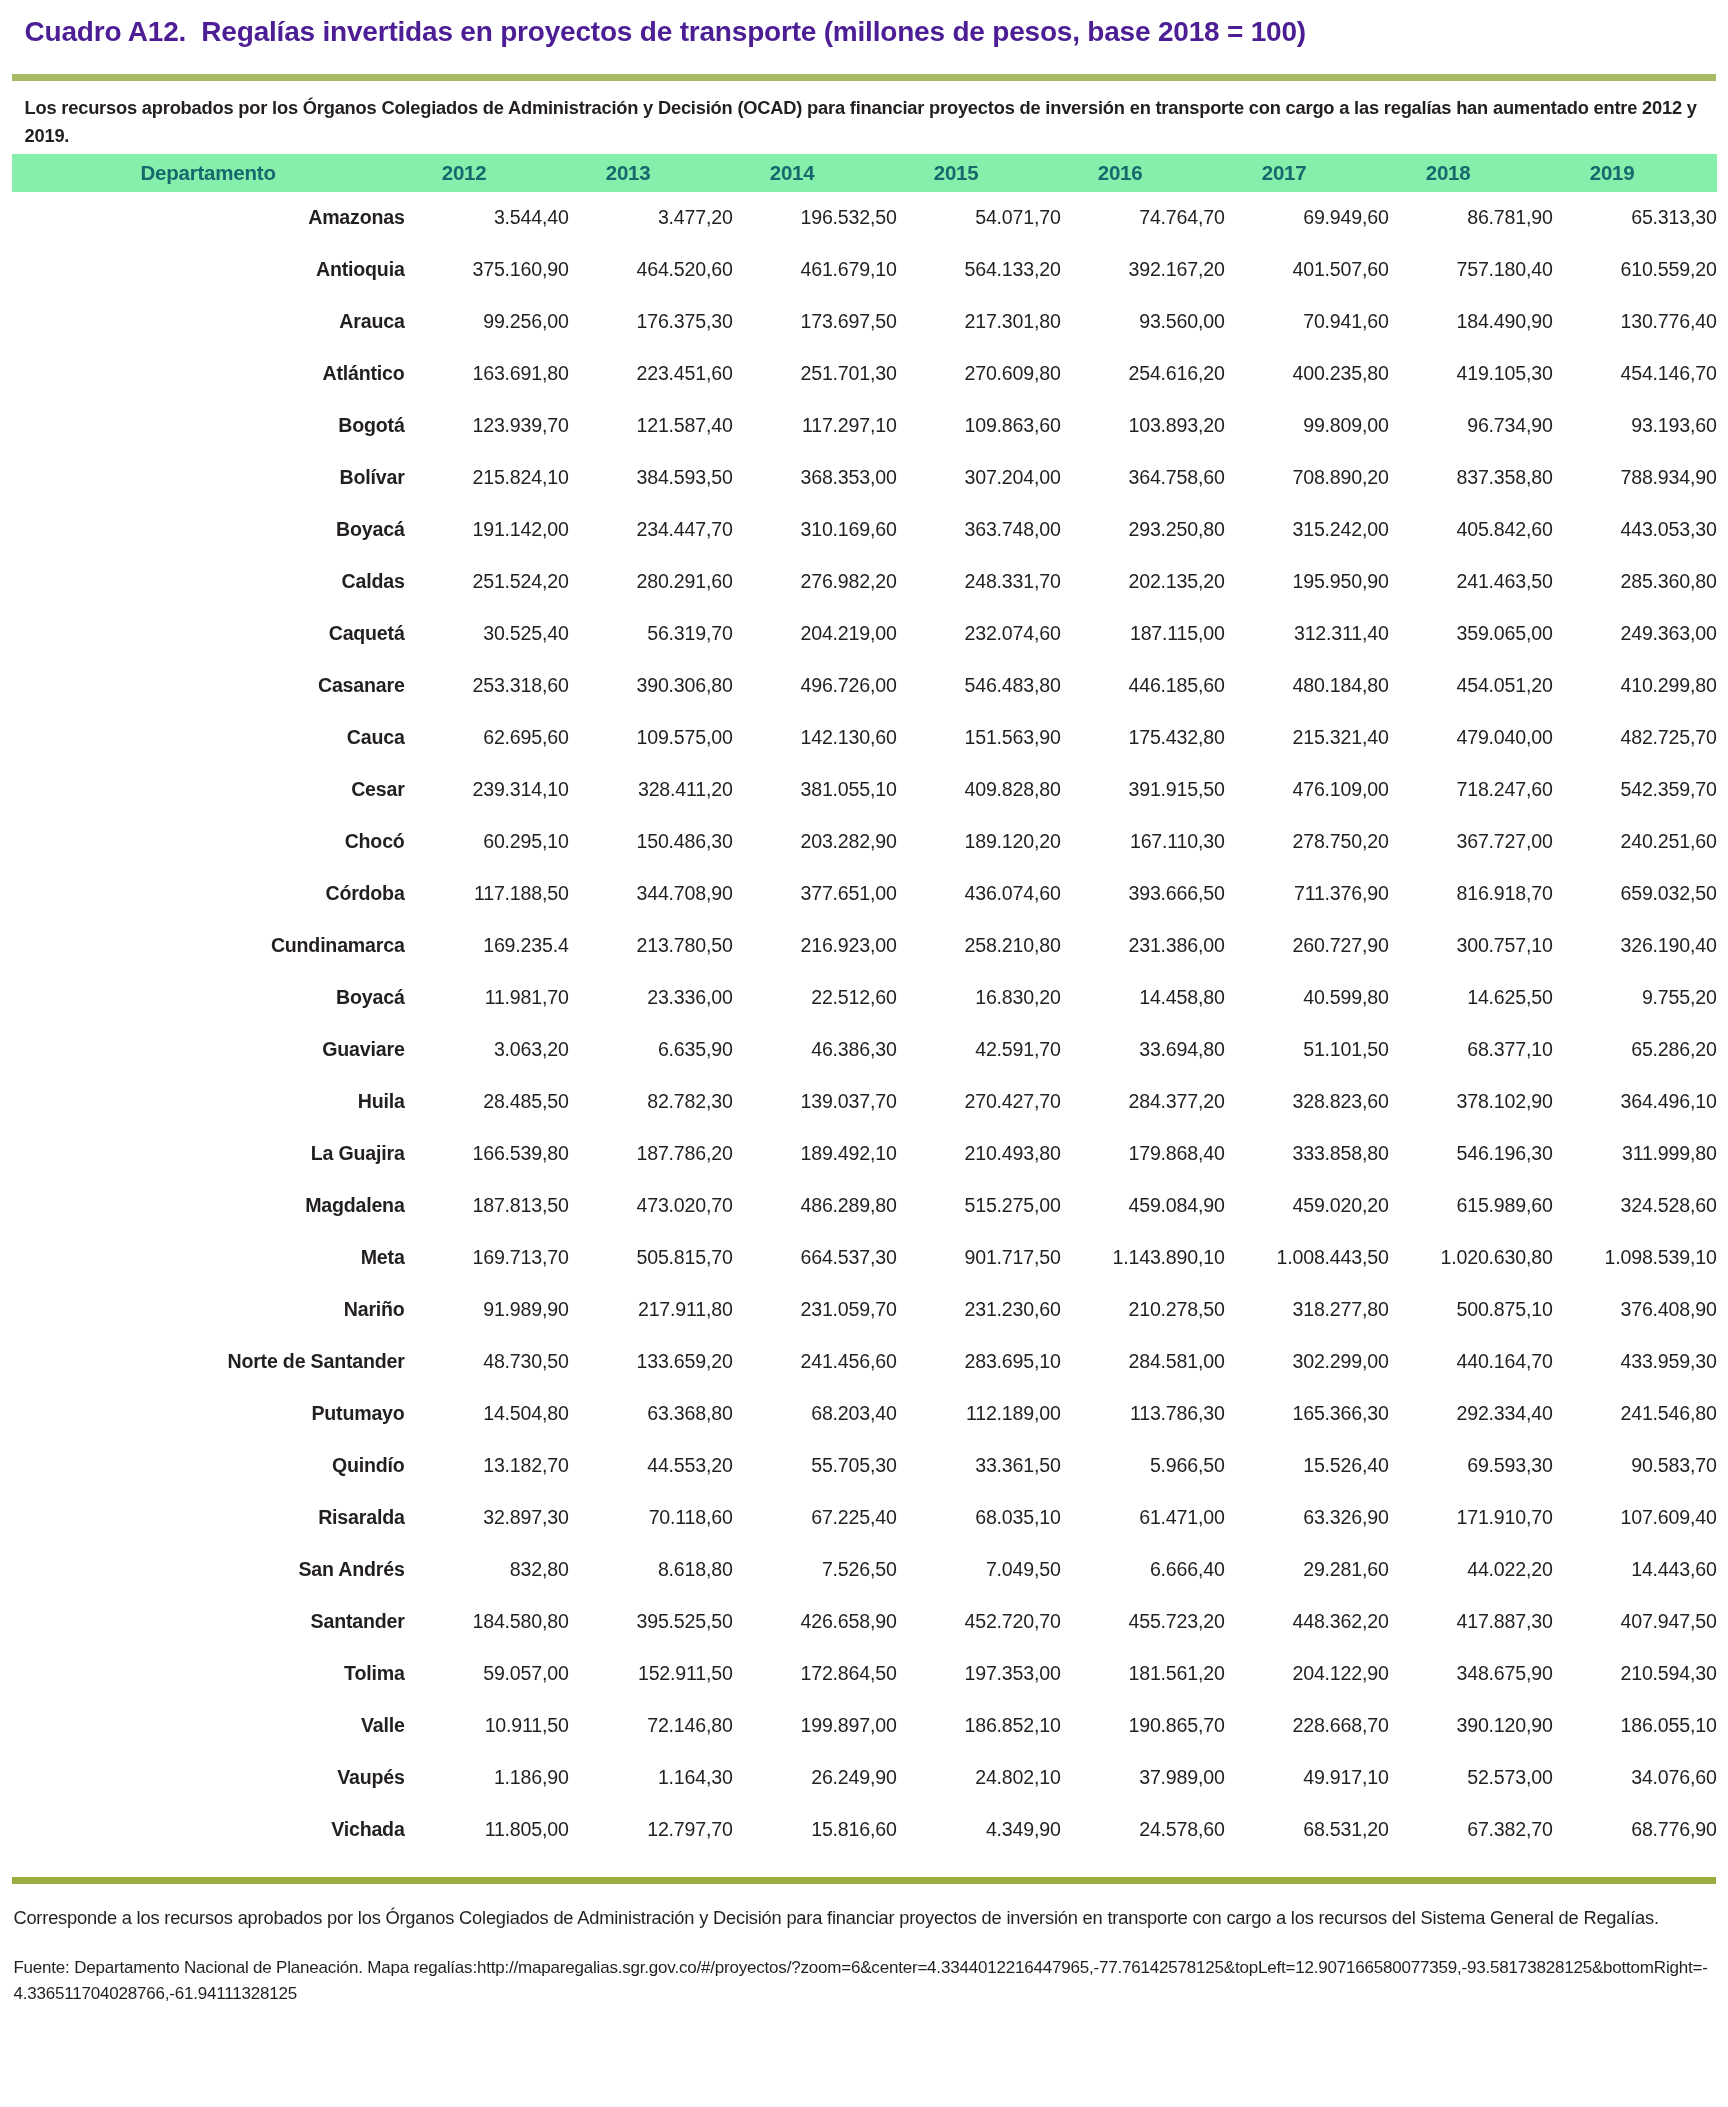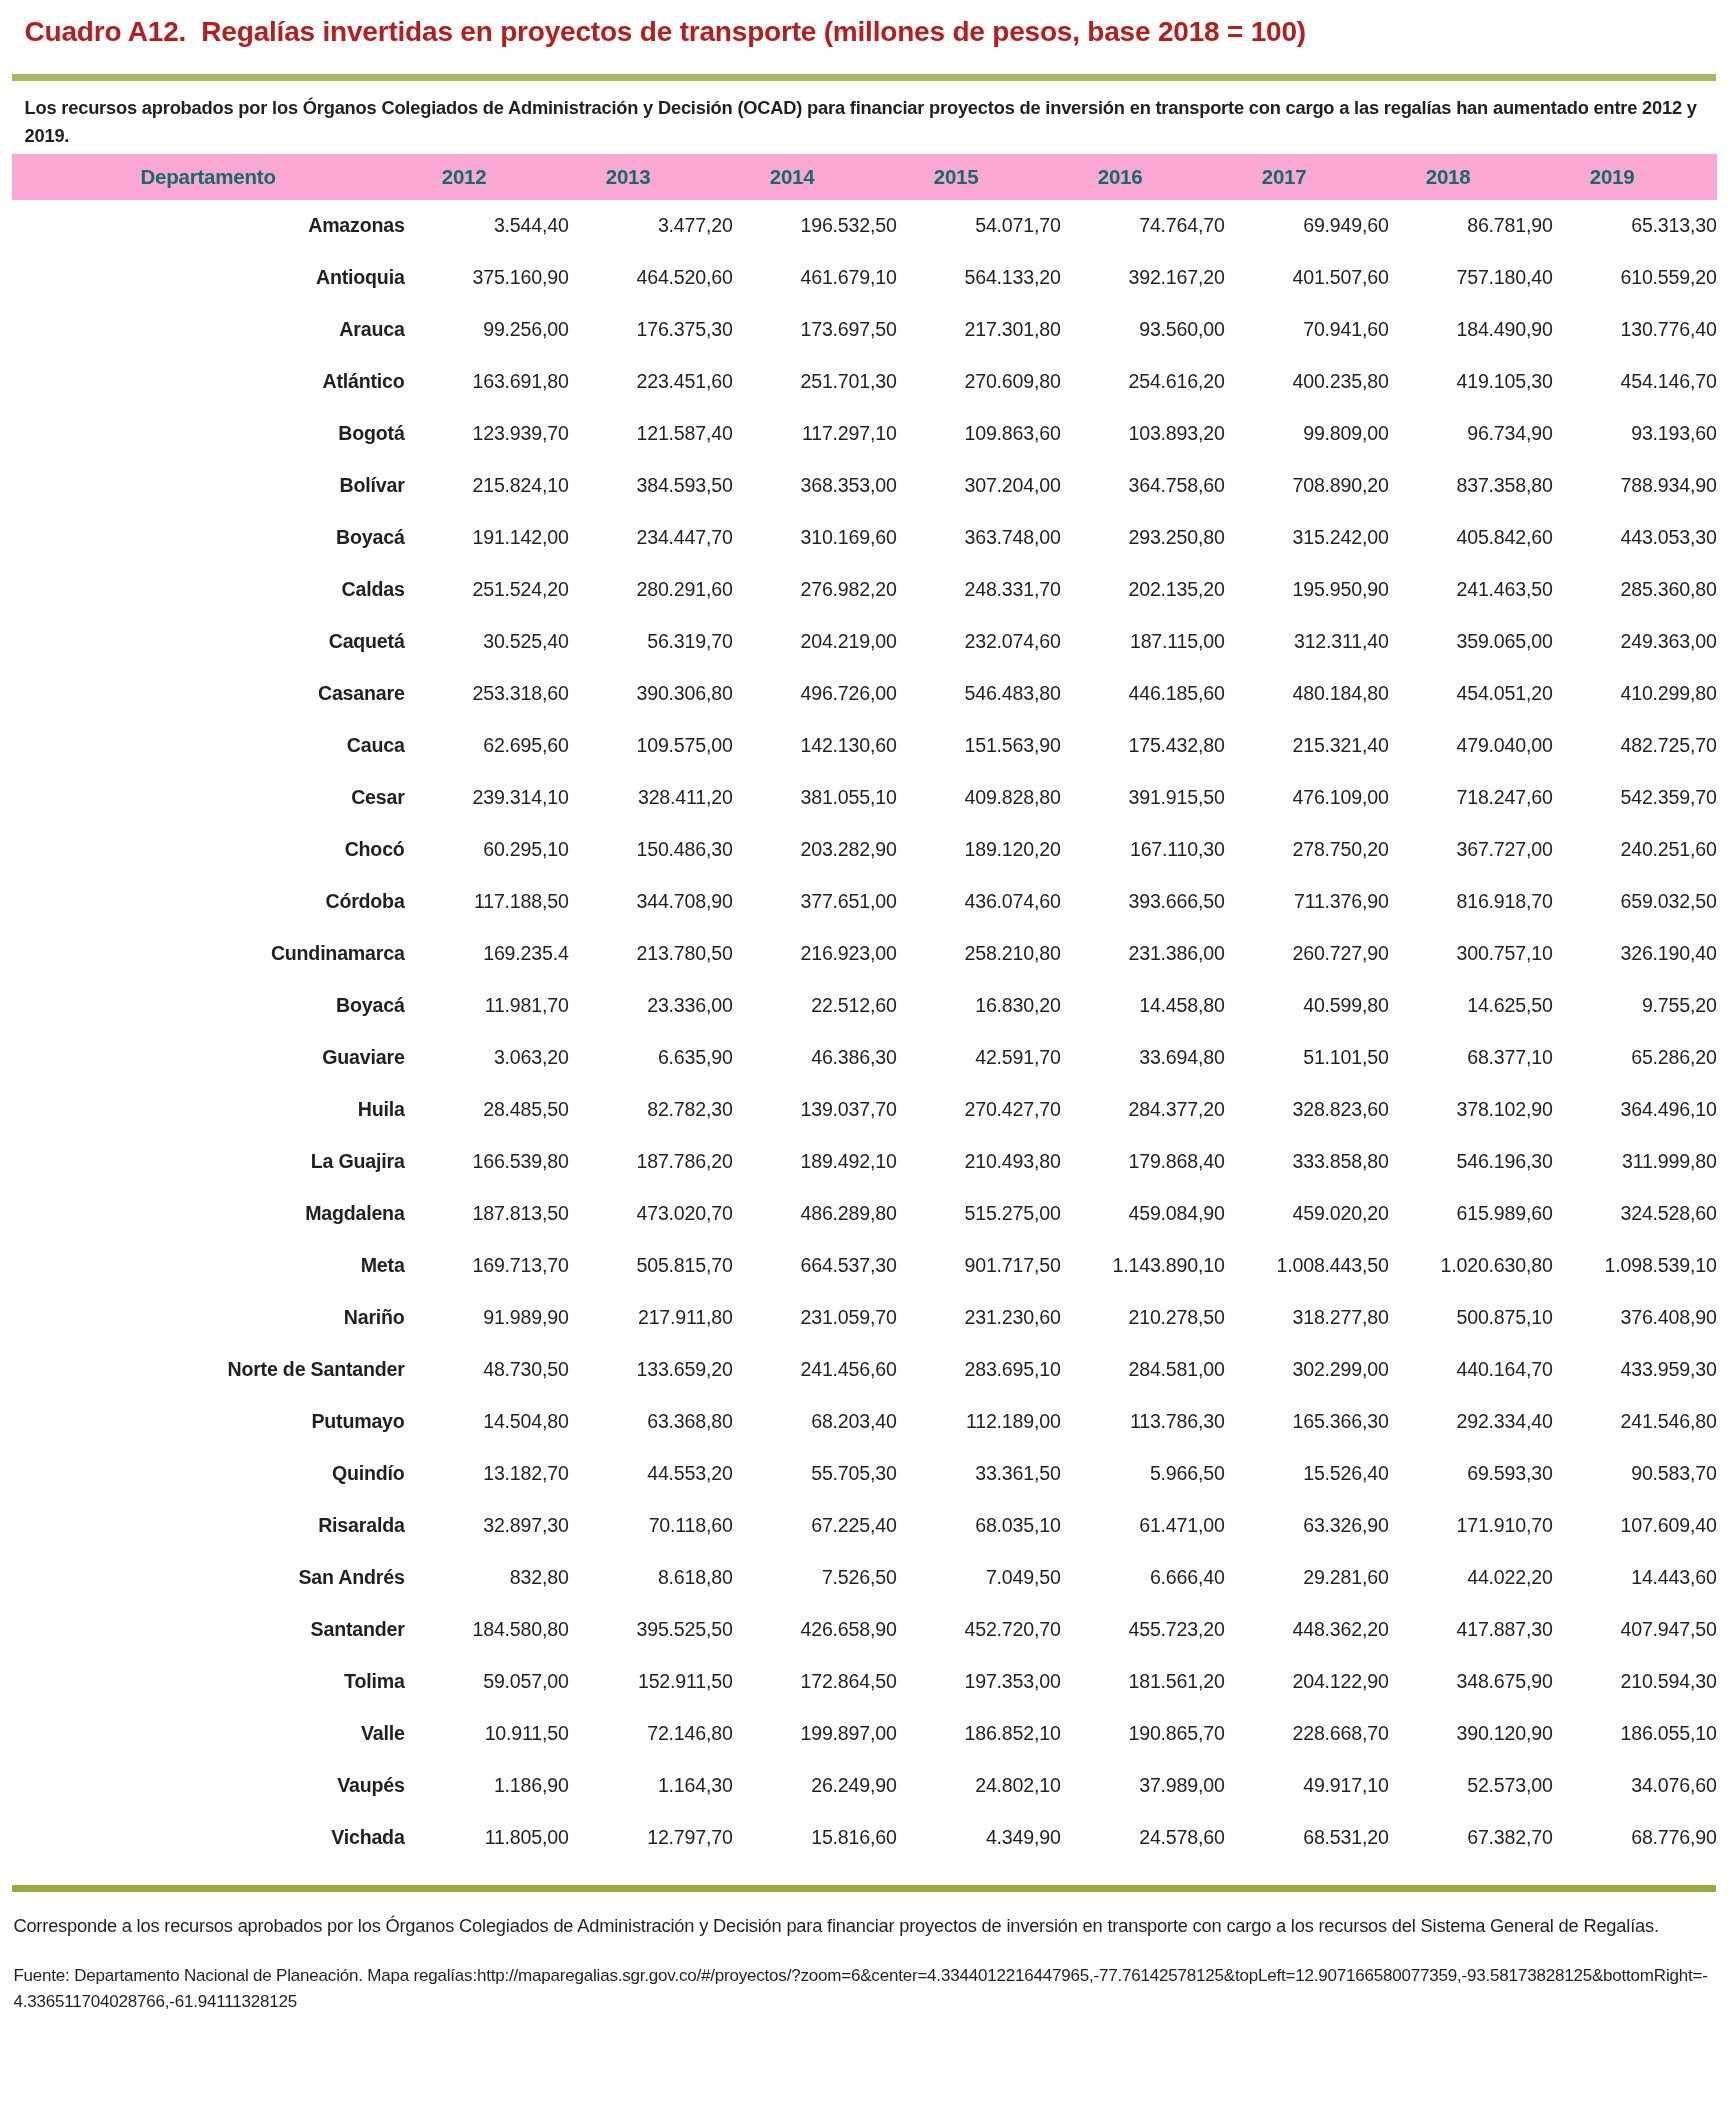--- a/index.html
+++ b/index.html
@@ -11,46 +11,46 @@
     font-family: "Liberation Sans", sans-serif;
     color: #231f20;
     letter-spacing: -0.2px;
     box-sizing: border-box;
   }
   .title {
     margin: 15px 24.5px 0 24.5px;
     font-size: 28px;
     line-height: 34px;
     font-weight: 700;
-    color: #b91c1c;
+    color: #4c1d95;
     white-space: pre-wrap;
   }
   .rule-top {
     height: 7.1px;
     background: #a6b965;
     margin: 24.5px 11.6px 0 11.6px;
   }
   .intro {
     margin: 13.4px 24.5px 0 24.5px;
     font-size: 18.3px;
     line-height: 28px;
     font-weight: 700;
   }
   table.data-table {
     margin: 3.6px 11.6px 0 11.6px;
     width: 1705px;
     border-collapse: collapse;
     table-layout: fixed;
   }
   table.data-table thead th {
-    background: #f9a8d4;
+    background: #86efac;
     color: #17696d;
     font-weight: 700;
     font-size: 20.5px;
-    height: 46px;
+    height: 38px;
     vertical-align: middle;
     padding: 0;
   }
   th.dept-h { width: 393px; text-align: center; }
   th.year-h { text-align: center; padding-right: 45px !important; }
   table.data-table td {
     height: 52px;
     vertical-align: middle;
     font-size: 19.6px;
     padding: 0;

